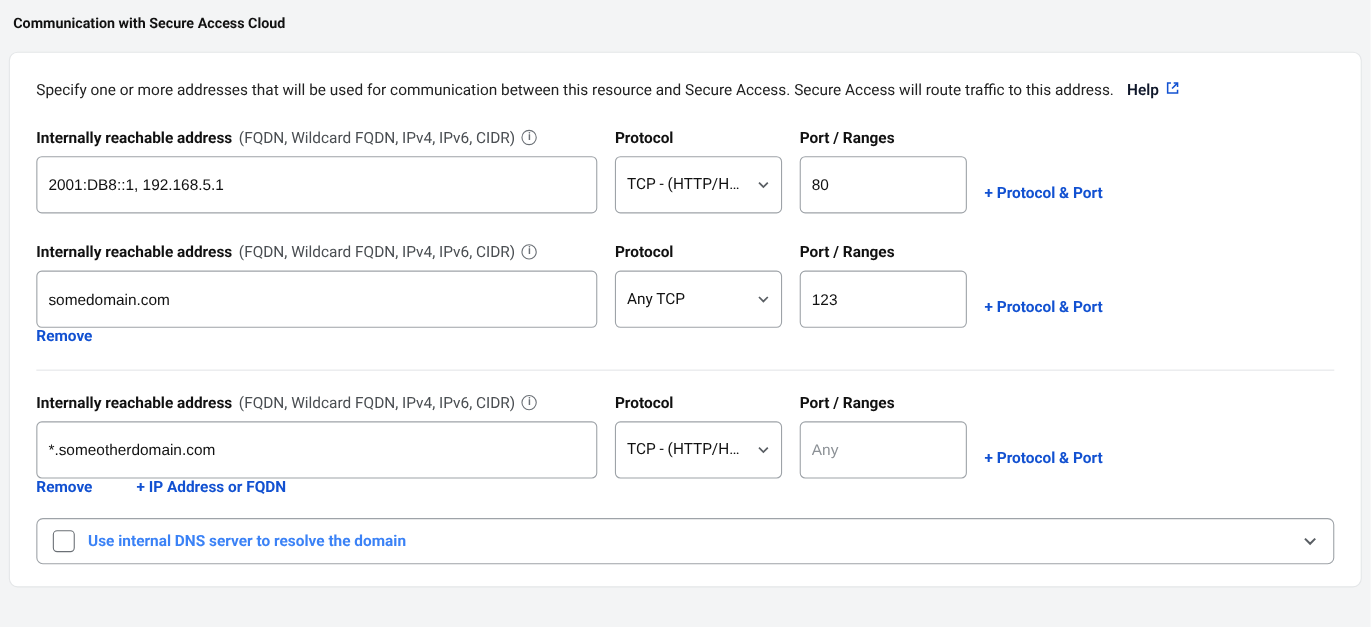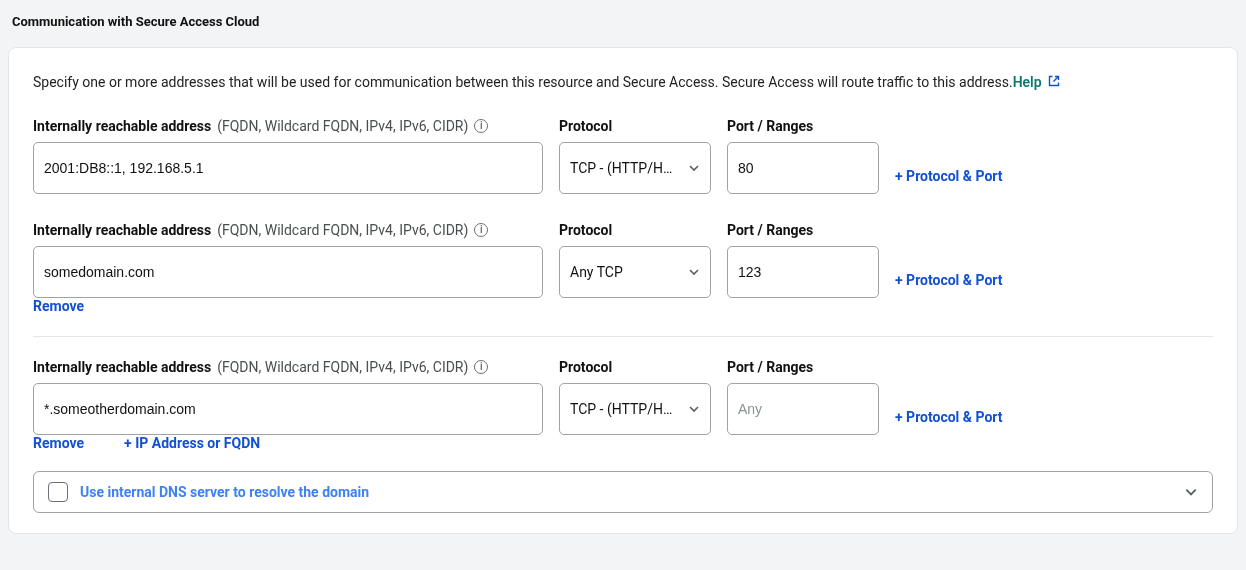--- a/index.html
+++ b/index.html
@@ -19,30 +19,30 @@
   }
   .card {
     background: #fff;
     border: 1px solid #e4e6e8;
     border-radius: 8px;
     padding: 26px 24px 20px 24px;
   }
   .intro-row {
     display: flex;
     align-items: center;
-    gap: 0;
+    gap: 12px;
     margin-bottom: 28px;
     flex-wrap: wrap;
   }
   .intro-text {
     font-size: 14px;
     color: #222;
   }
   .help-link {
-    color: #0f766e;
+    color: #0f172a;
     font-weight: 600;
     font-size: 14px;
     text-decoration: none;
     display: inline-flex;
     align-items: center;
     gap: 6px;
     cursor: pointer;
   }
   .help-link svg { width: 12px; height: 12px; }
   .row-grid {
@@ -50,21 +50,21 @@
     grid-template-columns: 510px 152px 152px 140px;
     column-gap: 16px;
     align-items: end;
   }
   .field-label {
     font-size: 14px;
     font-weight: 700;
     color: #111;
     margin-bottom: 8px;
     display: flex;
-    align-items: center;
+    align-items: flex-start;
     gap: 6px;
   }
   .label-sub {
     font-weight: 400;
     color: #4a4e52;
   }
   .info-icon {
     width: 14px; height: 14px;
     border: 1px solid #6b7076;
     border-radius: 50%;

